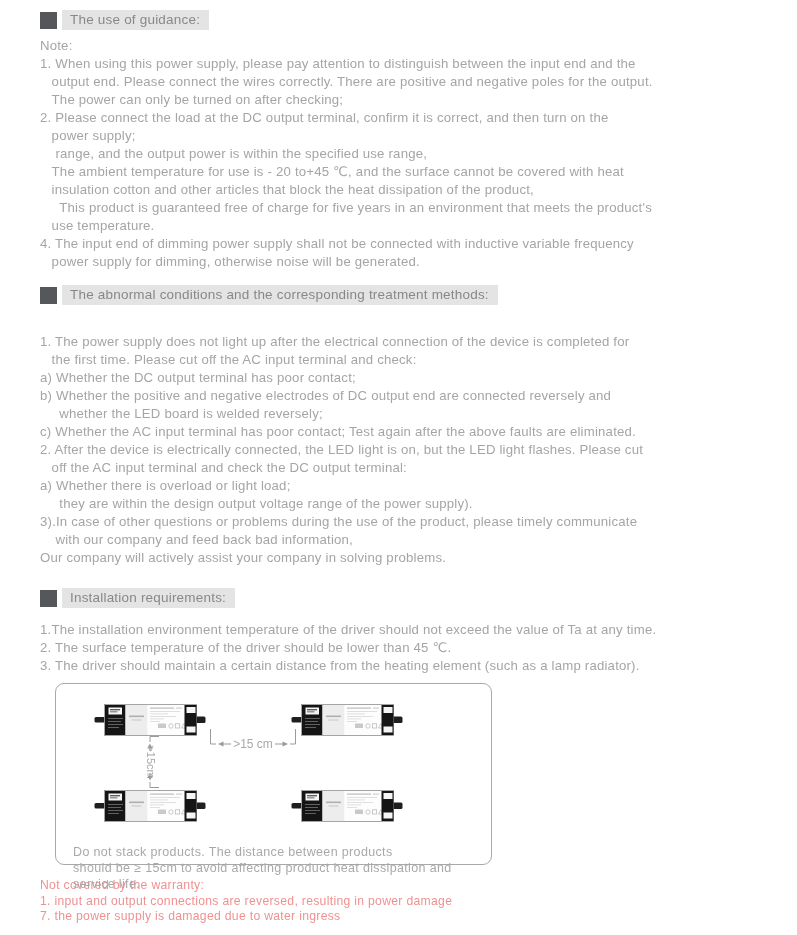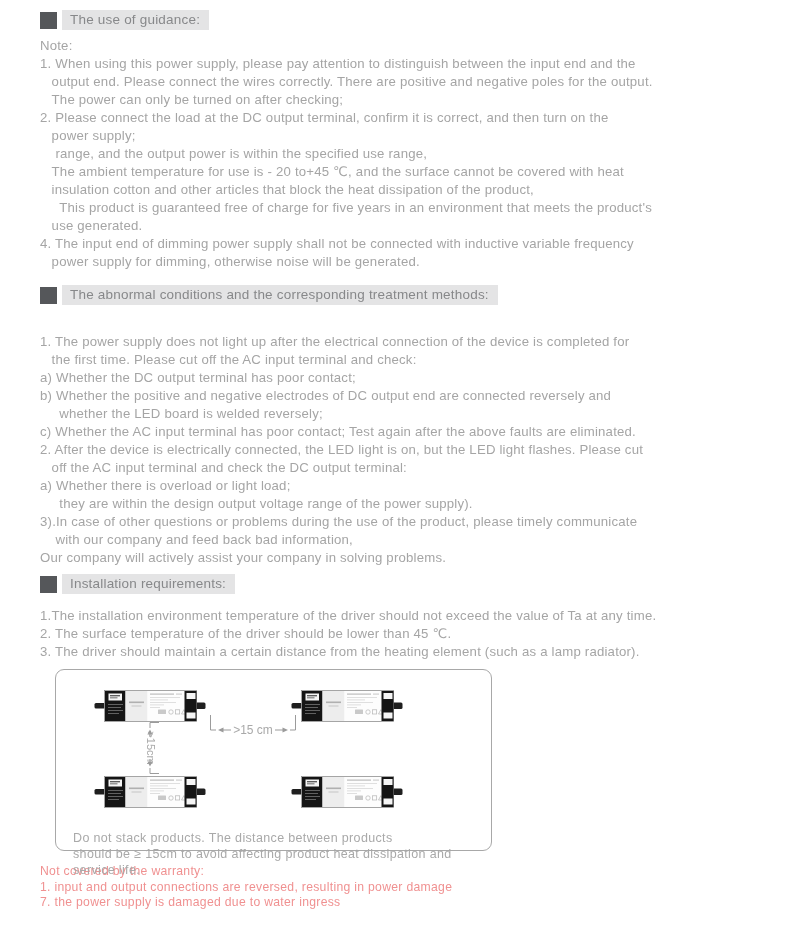--- a/index.html
+++ b/index.html
@@ -35,21 +35,21 @@
   .body{margin-top:12px}
   .body .ln{
     white-space:pre-wrap;
     font-size:13.2px;line-height:18px;
     color:var(--body-text);
     letter-spacing:.2px;
   }
   .sec-guidance .body{margin-top:7px}
   .sec-abnormal{margin-top:14px}
   .sec-abnormal .body{margin-top:28px}
-  .sec-install{margin-top:7px}
+  .sec-install{margin-top:21px}
   .sec-install .body{margin-top:13px}
 
   .diagram{
     position:relative;
     margin:8px 0 0 15px;
     width:437px;height:182px;
     border:1px solid var(--diagram-border);
     border-radius:9px;
   }
   .unit{position:absolute;width:112px;height:34px}
@@ -127,21 +127,21 @@
     <div class="ln">Note:</div>
         <div class="ln">1. When using this power supply, please pay attention to distinguish between the input end and the</div>
         <div class="ln">   output end. Please connect the wires correctly. There are positive and negative poles for the output.</div>
         <div class="ln">   The power can only be turned on after checking;</div>
         <div class="ln">2. Please connect the load at the DC output terminal, confirm it is correct, and then turn on the</div>
         <div class="ln">   power supply;</div>
         <div class="ln">    range, and the output power is within the specified use range,</div>
         <div class="ln">   The ambient temperature for use is - 20 to+45 ℃, and the surface cannot be covered with heat</div>
         <div class="ln">   insulation cotton and other articles that block the heat dissipation of the product,</div>
         <div class="ln">     This product is guaranteed free of charge for five years in an environment that meets the product's</div>
-        <div class="ln">   use generated.</div>
+        <div class="ln">   use temperature.</div>
         <div class="ln">4. The input end of dimming power supply shall not be connected with inductive variable frequency</div>
         <div class="ln">   power supply for dimming, otherwise noise will be generated.</div>
       </div>
   </section>
 
   <section class="sec sec-abnormal">
     <div class="sec-header">
       <span class="sq"></span>
       <span class="sec-title">The abnormal conditions and the corresponding treatment methods:</span>
     </div>

